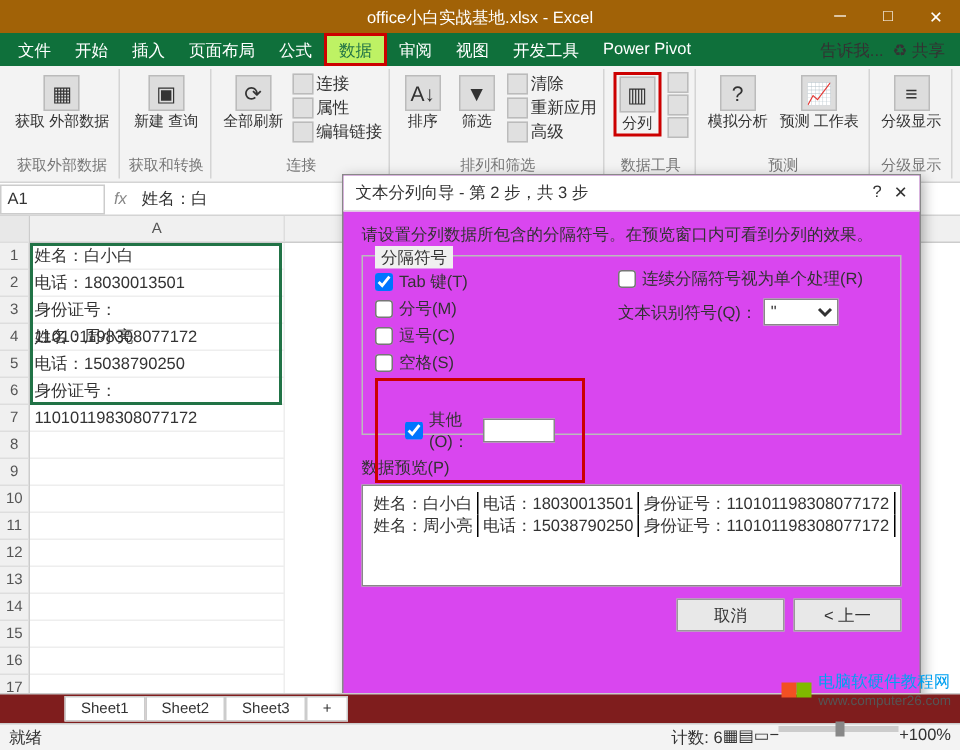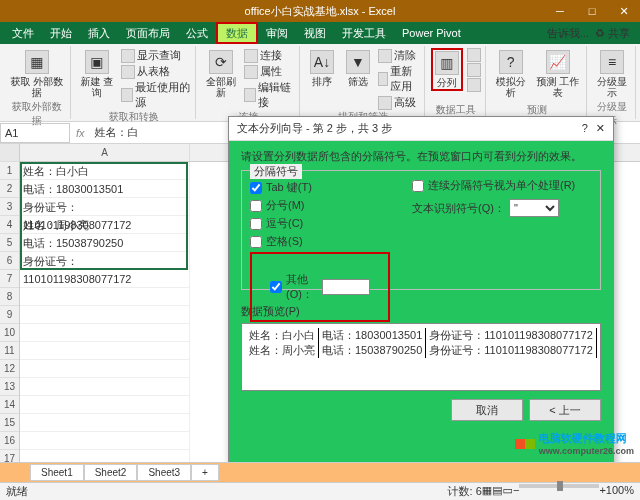--- a/index.html
+++ b/index.html
@@ -29,44 +29,44 @@
 .fval{padding:0 4px;font-size:11px}
 .sheet-area{position:relative;height:330px;display:flex}
 .rowhdrs{width:20px;background:#f0f0f0;border-right:1px solid #ccc}
 .rowhdrs div{height:18px;border-bottom:1px solid #ddd;text-align:center;font-size:10px;line-height:18px;color:#555}
 .cols{flex:1}
 .colhdr{height:18px;background:#f0f0f0;border-bottom:1px solid #ccc;display:flex}
 .colhdr div{width:170px;border-right:1px solid #ddd;text-align:center;font-size:10px;line-height:18px;color:#555}
 .cells{position:relative}
 .cell-a{width:170px;border-right:1px solid #eee;border-bottom:1px solid #eee;height:18px;padding:0 3px;font-size:11px;line-height:18px}
 .sel{position:absolute;left:0;top:0;width:168px;height:108px;border:2px solid #217346;pointer-events:none}
-.dialog{position:absolute;left:228px;top:116px;width:386px;height:367px;background:#22c55e;border:1px solid #888;box-shadow:2px 2px 8px rgba(0,0,0,.3)}
+.dialog{position:absolute;left:228px;top:116px;width:386px;height:367px;background:#d946ef;border:1px solid #888;box-shadow:2px 2px 8px rgba(0,0,0,.3)}
 .dlg-title{height:24px;display:flex;align-items:center;padding:0 8px;justify-content:space-between;background:#fff;border-bottom:1px solid #ddd}
 .dlg-title .t{font-size:11px}
 .dlg-title .ctrls{display:flex;gap:8px;font-size:12px}
 .dlg-body{padding:8px 12px;font-size:11px}
 .fieldset{border:1px solid #bbb;padding:6px 8px;margin:6px 0;position:relative}
 .fieldset .legend{position:absolute;top:-7px;left:8px;background:#f0f0f0;padding:0 4px;font-size:11px}
 .chk{display:flex;align-items:center;gap:4px;margin:3px 0;font-size:11px}
 .chk input{width:12px;height:12px}
 .other-row{display:flex;align-items:center;gap:6px;border:2px solid #c00;padding:18px;width:140px}
 .other-row input[type=text]{width:48px;height:16px;border:1px solid #888}
 .rightcol{position:absolute;left:170px;top:4px;font-size:11px}
 .rightcol .chk{margin-bottom:6px}
 .qual{display:flex;align-items:center;gap:4px}
 .qual select{width:50px;height:18px;border:1px solid #888;background:#fff}
 .preview{border:1px solid #888;background:#fff;height:68px;margin-top:4px;padding:4px;overflow:hidden;position:relative;font-size:10px}
 .preview .pcols{display:flex}
 .preview .pc{border-right:1px solid #000;padding:0 3px;white-space:nowrap}
 .dlg-btns{display:flex;justify-content:flex-end;gap:6px;margin-top:8px}
 .dlg-btns button{width:72px;height:22px;background:#e8e8e8;border:1px solid #999;font-size:11px}
-.watermark{position:absolute;right:6px;bottom:44px;display:flex;align-items:center;gap:4px;font-size:13px;font-weight:bold}
+.watermark{position:absolute;right:6px;bottom:28px;display:flex;align-items:center;gap:4px;font-size:13px;font-weight:normal}
 .wm-logo{display:flex}
 .wm-logo div{width:10px;height:10px}
-.sheettabs{position:absolute;bottom:18px;left:0;height:20px;display:flex;align-items:center;background:#fdba74;border-top:1px solid #ccc;width:100%;padding-left:30px;gap:0}
+.sheettabs{position:absolute;bottom:18px;left:0;height:20px;display:flex;align-items:center;background:#7f1d1d;border-top:1px solid #ccc;width:100%;padding-left:43px;gap:0}
 .sheettabs .st{padding:2px 10px;border:1px solid #ccc;background:#fff;font-size:10px}
 .statusbar{position:absolute;bottom:0;left:0;height:18px;width:100%;background:#f3f3f3;border-top:1px solid #ccc;display:flex;align-items:center;padding:0 6px;font-size:10px;justify-content:space-between}
 .statusbar .sr{display:flex;align-items:flex-start;gap:0}
 .zoom-slider{width:80px;height:4px;background:#ccc;position:relative}
 .zoom-slider .knob{position:absolute;left:38px;top:-3px;width:6px;height:10px;background:#888}
 </style>
 </head>
 <body>
 
 <div class="titlebar">
@@ -104,34 +104,20 @@
       </div>
     <div class="gname">获取外部数据</div>
   </div>
   <div class="rgroup">
     <div class="items">
       <div class="rbtn">
           <div class="icon">▣</div>
           <div class="lbl">新建
 查询</div>
         </div>
-      <div class="small-items">
-        <div>
-            <span class="sicon"></span>
-            <span>显示查询</span>
-          </div>
-        <div>
-            <span class="sicon"></span>
-            <span>从表格</span>
-          </div>
-        <div>
-            <span class="sicon"></span>
-            <span>最近使用的源</span>
-          </div>
-      </div>
     </div>
     <div class="gname">获取和转换</div>
   </div>
   <div class="rgroup">
     <div class="items">
       <div class="rbtn">
           <div class="icon">⟳</div>
           <div class="lbl">全部刷新</div>
         </div>
       <div class="small-items">

